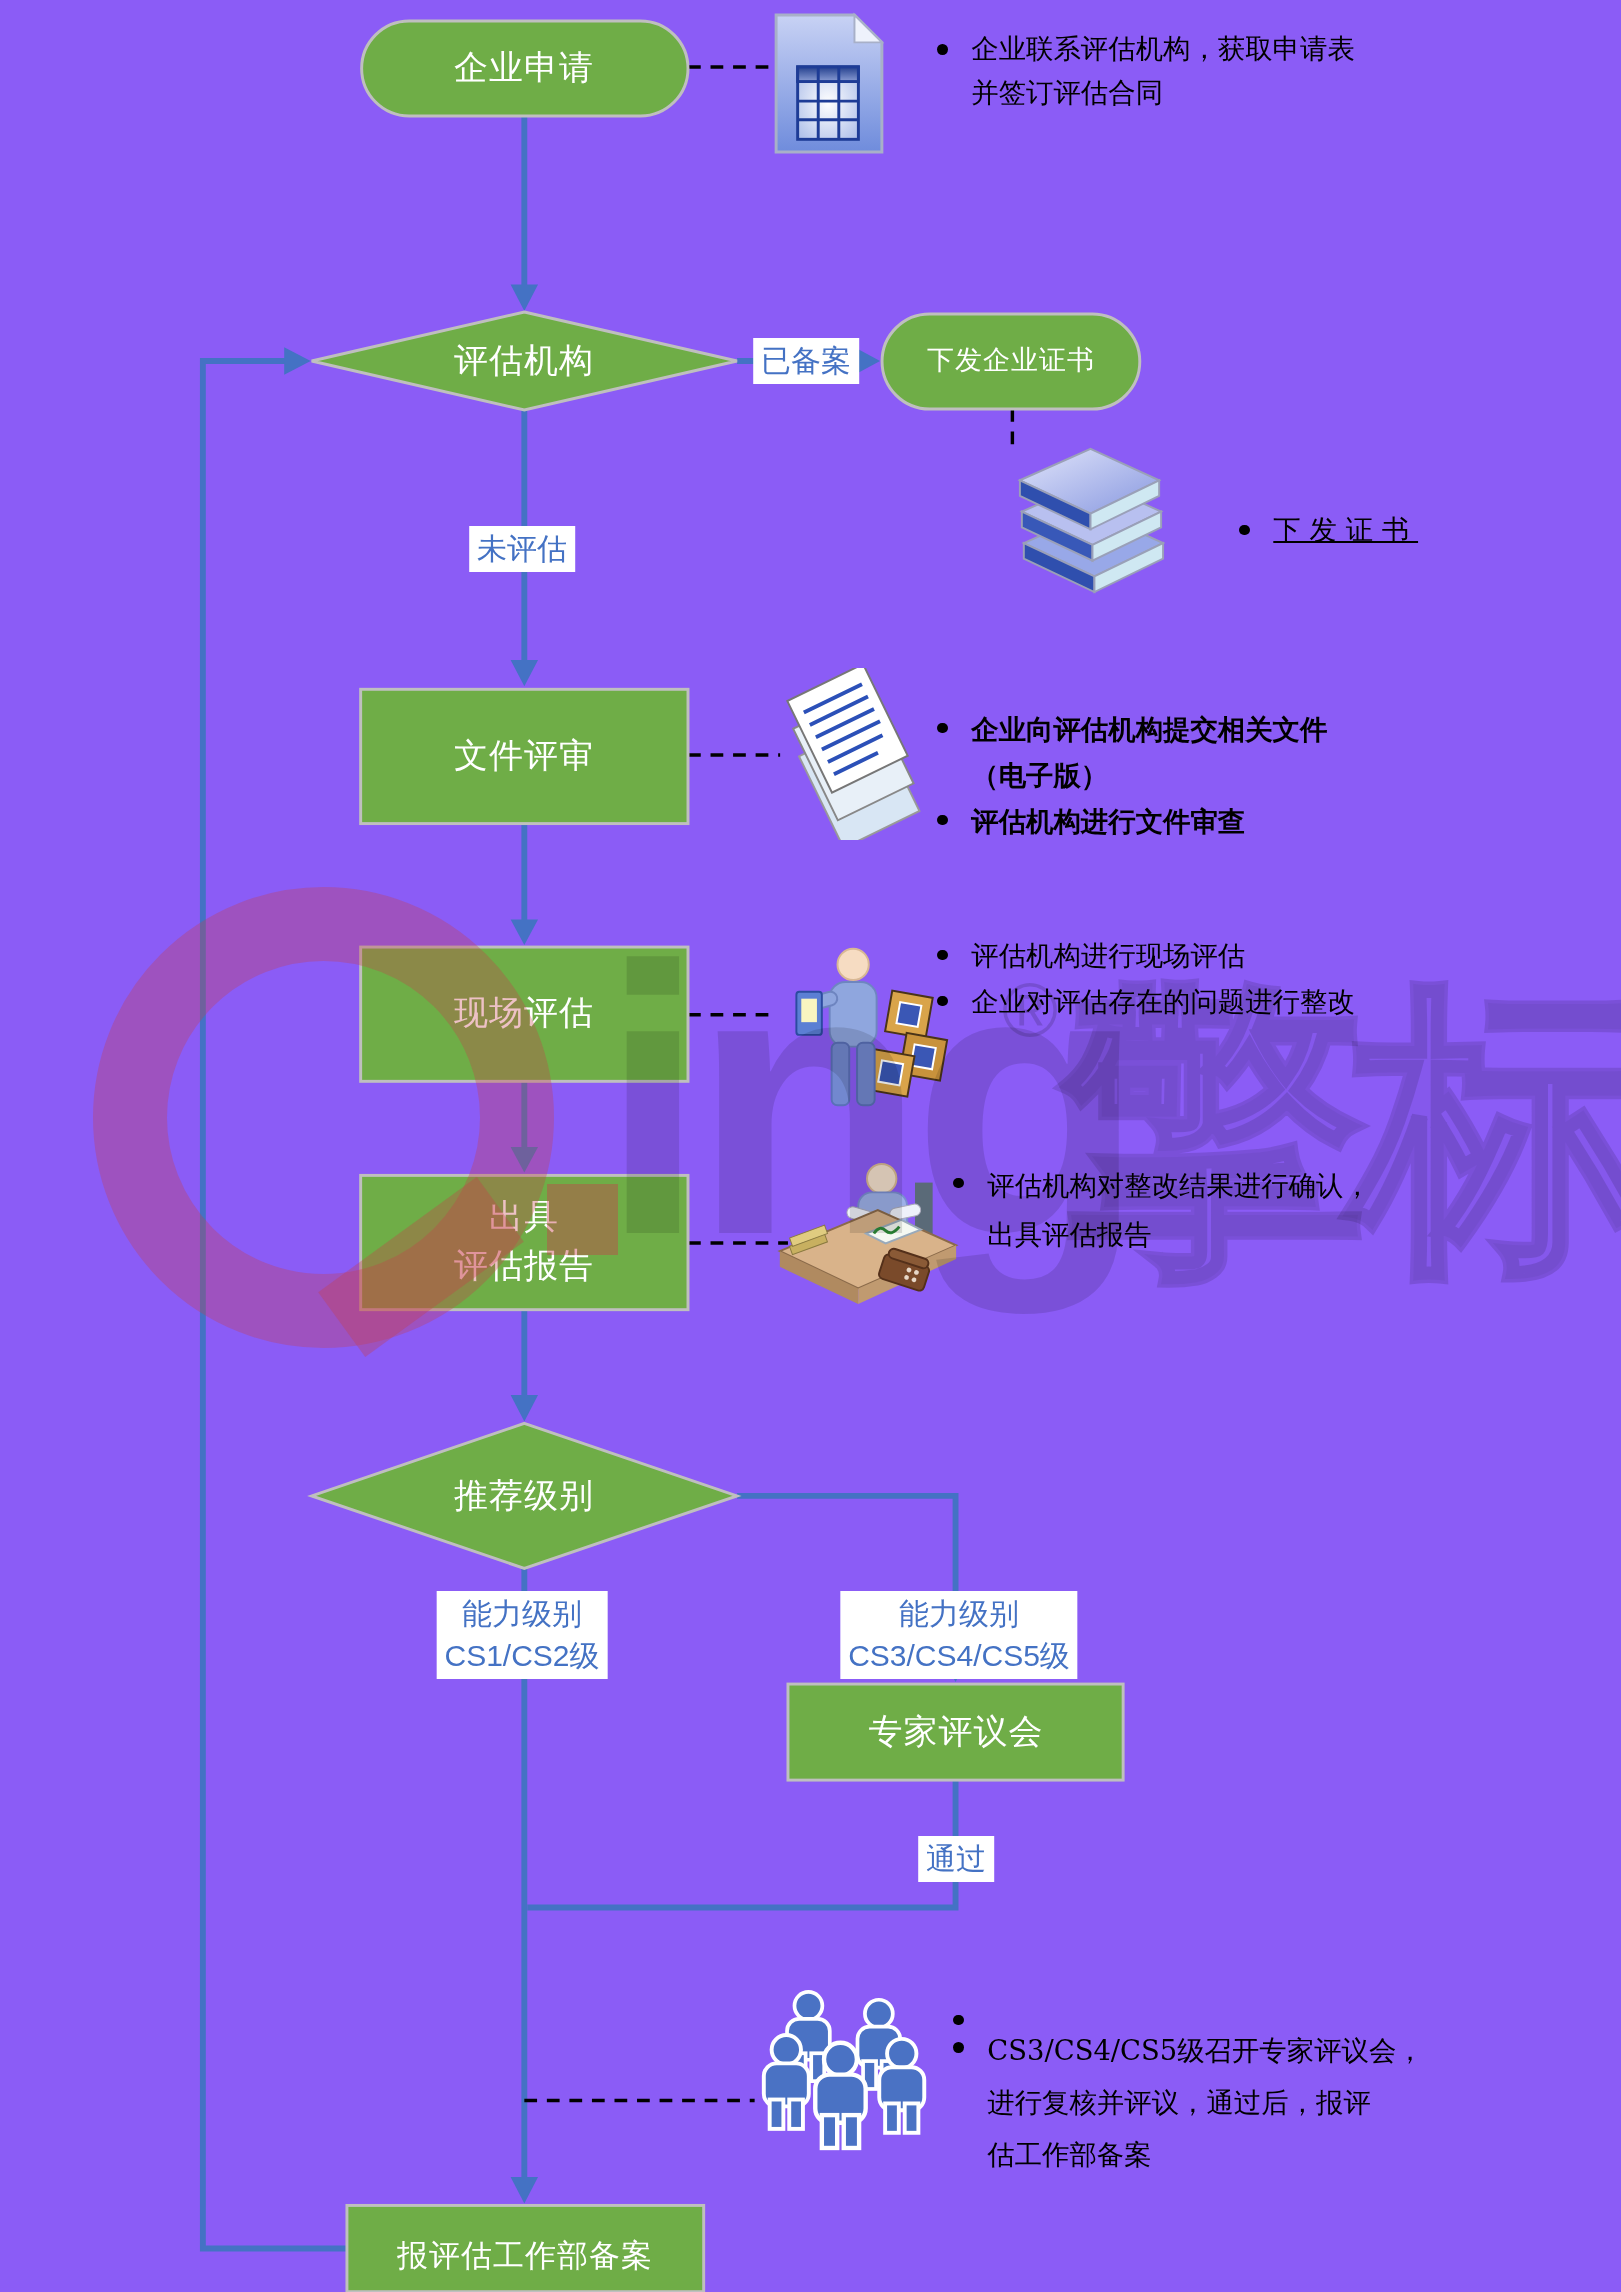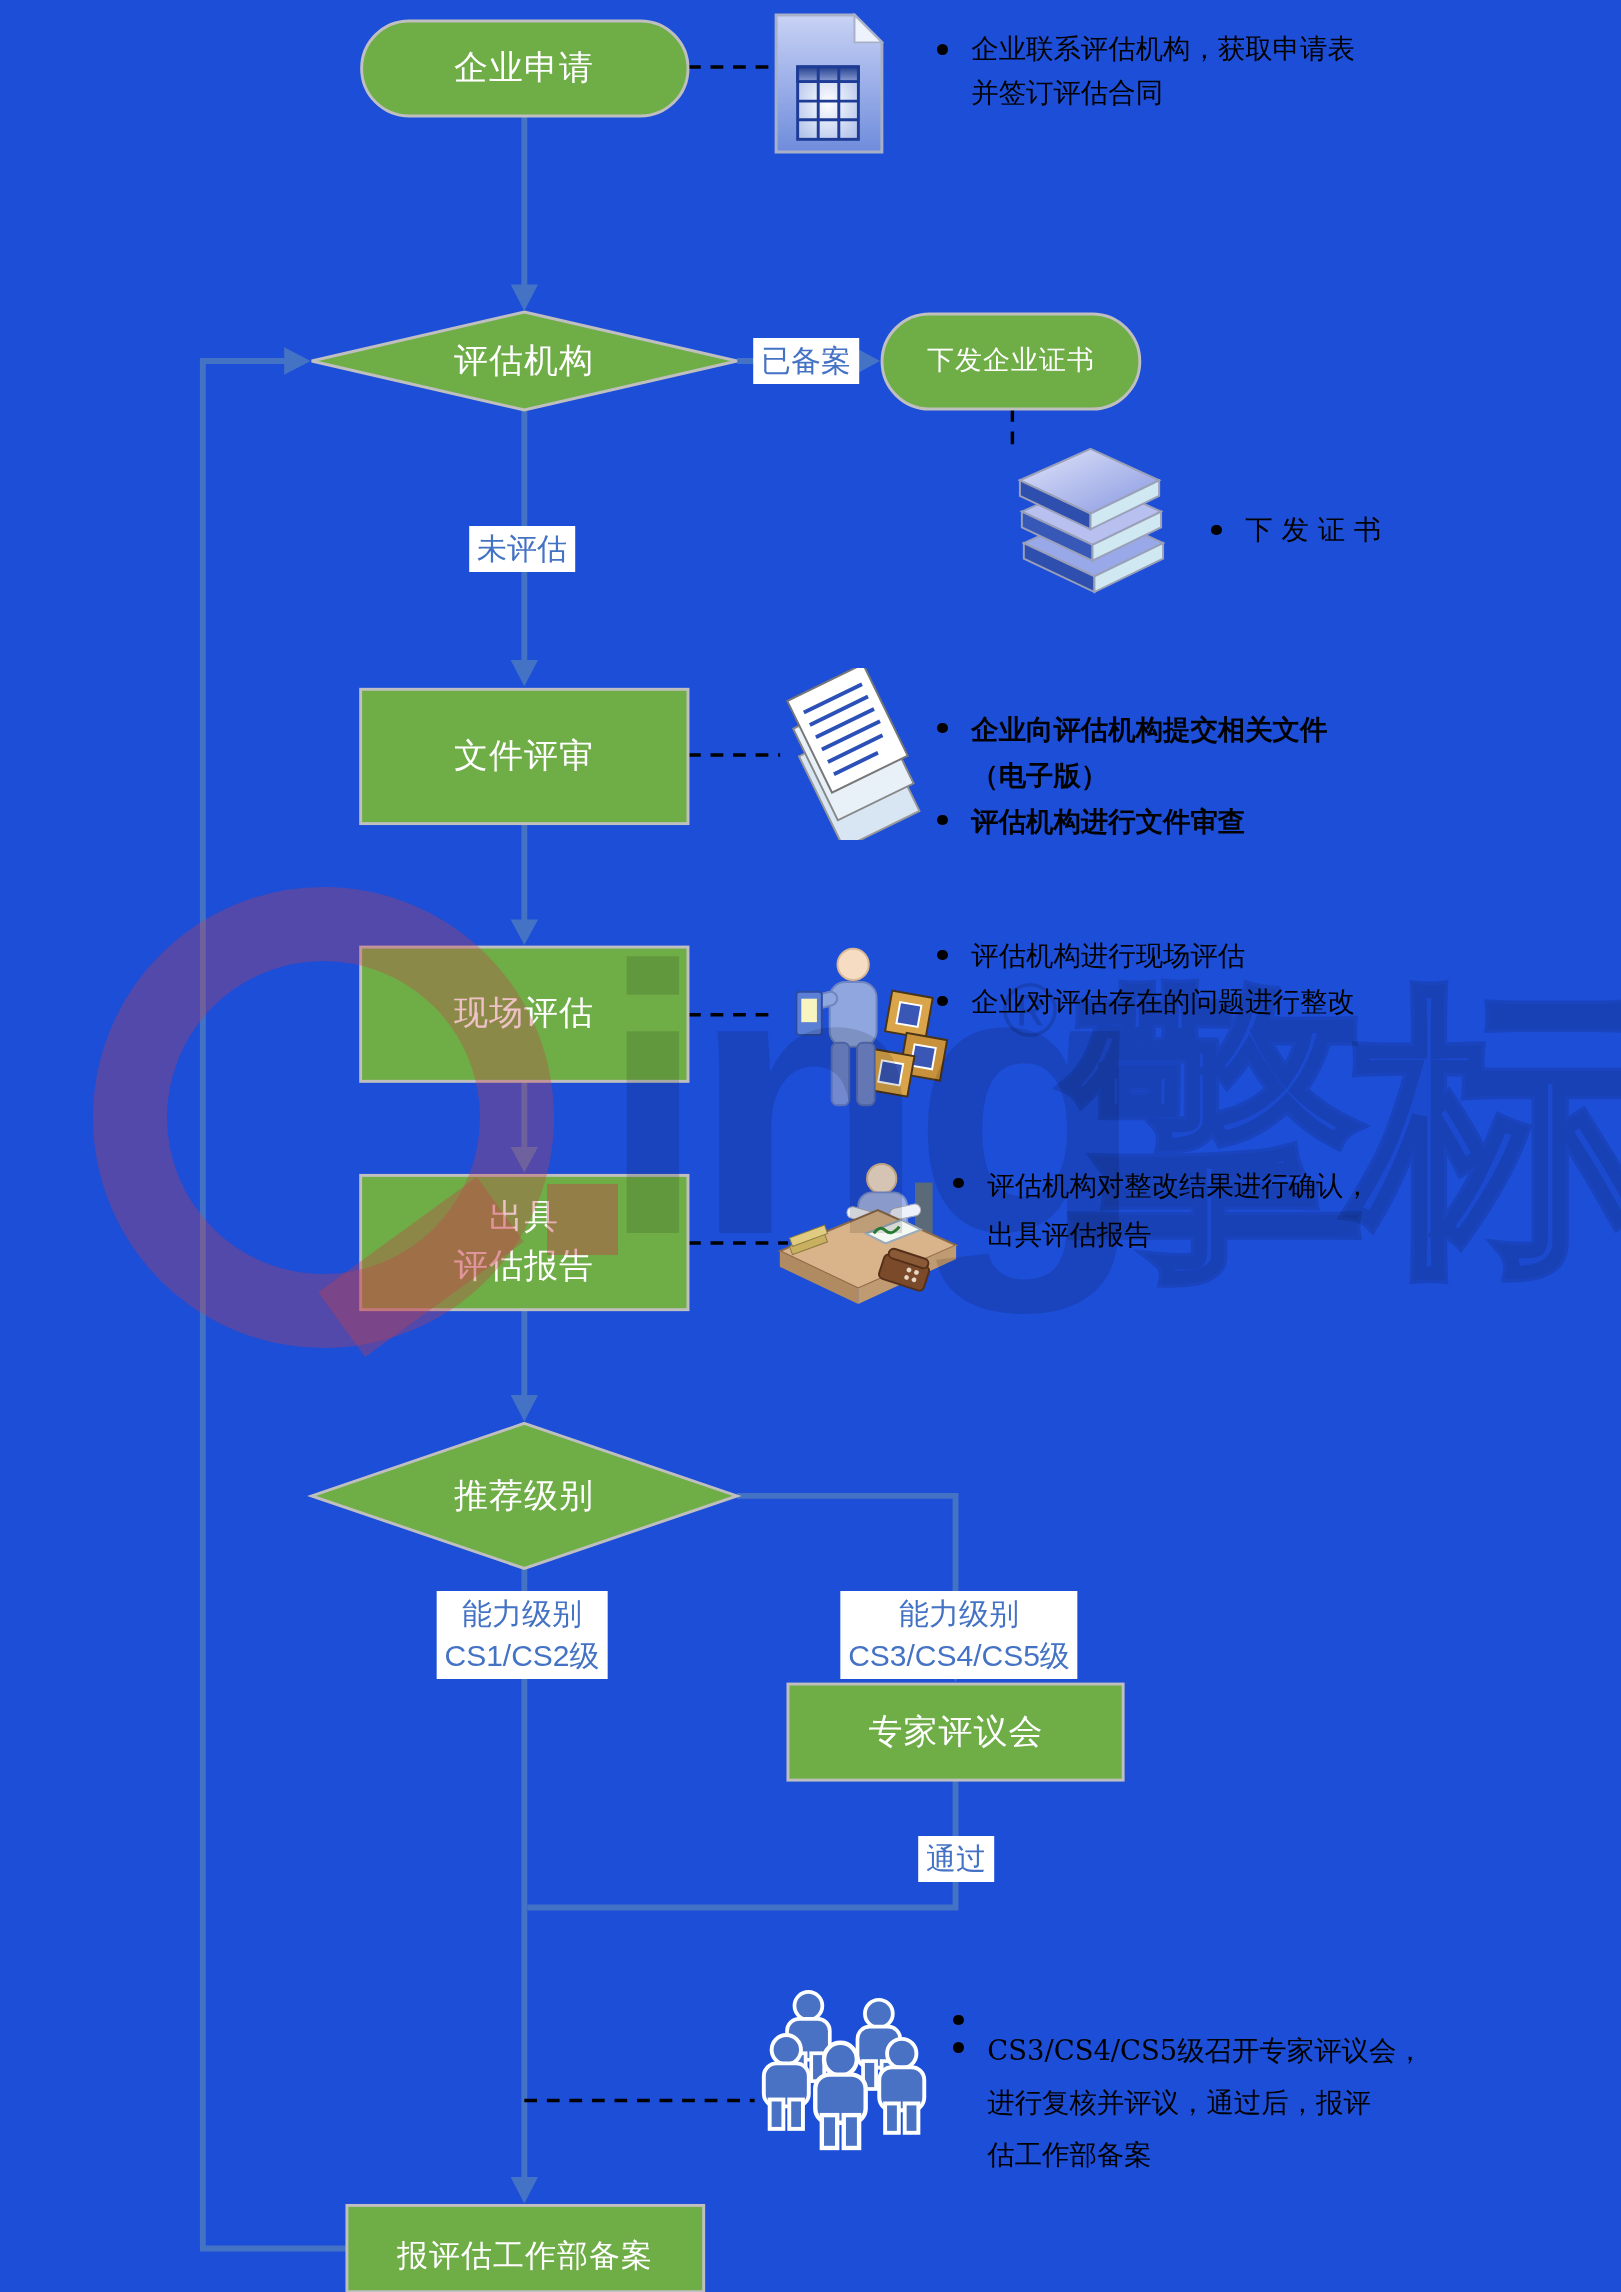--- a/index.html
+++ b/index.html
@@ -1,16 +1,16 @@
 <!DOCTYPE html>
 <html><head>
 <meta charset="utf-8">
 <style>
   html,body{margin:0;padding:0;background:#ffffff;}
-  #canvas{position:relative;width:1621px;height:2293px;background:#1d4ed8;overflow:hidden;
+  #canvas{position:relative;width:1621px;height:2293px;background:#8b5cf6;overflow:hidden;
           font-family:"Liberation Sans",sans-serif;}
   #wires{position:absolute;left:0;top:0;z-index:1;}
   .node-label{position:absolute;z-index:3;color:#fff;font-size:34px;letter-spacing:1px;
               transform:translate(-50%,-50%);white-space:nowrap;text-align:center;line-height:1.45;}
   .edge-label{position:absolute;z-index:3;color:#4472c4;font-size:30px;background:#fff;
               padding:2px 7.8px;transform:translate(-50%,-50%);white-space:nowrap;text-align:center;line-height:1.4;}
   .bullets{position:absolute;z-index:3;display:flex;flex-direction:column;
            font-family:"DejaVu Serif","Liberation Serif",serif;color:#000;font-size:27.4px;line-height:44px;}
   .bitem{display:flex;align-items:flex-start;}
   .bdot{width:10.8px;height:10.8px;border-radius:50%;background:#000;margin:16.7px 23.5px 0 0;flex:none;}
@@ -112,21 +112,21 @@
   <div class="bullets" style="left:937px;top:27.4px;">
     <div class="bitem">
       <span class="bdot"></span>
       <div>
         <div>企业联系评估机构，获取申请表</div>
         <div>并签订评估合同</div>
       </div>
     </div>
   </div>
 
-  <div class="bullets" style="left:1211px;top:508px;">
+  <div class="bullets" style="left:1239px;top:508px;text-decoration:underline;">
     <div class="bitem">
       <span class="bdot"></span>
       <div>
         <div style="letter-spacing:8.8px;">下发证书</div>
       </div>
     </div>
   </div>
 
   <div class="bullets" style="left:937px;top:706px;line-height:46px;font-weight:bold;">
     <div class="bitem">

